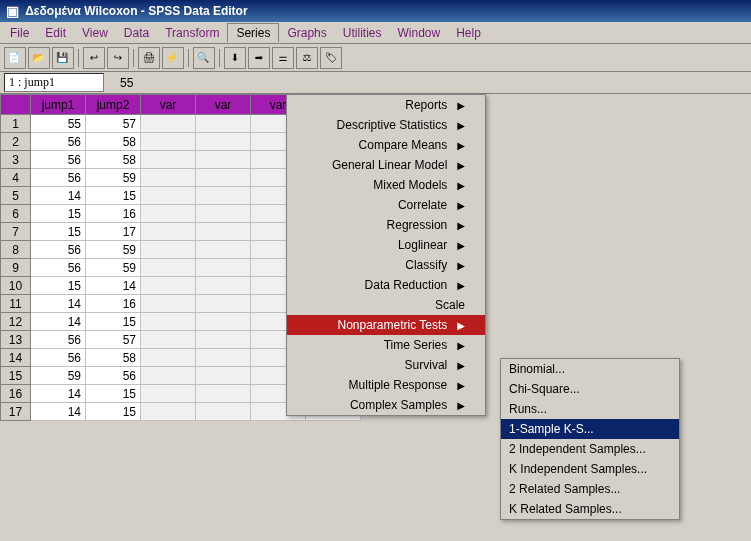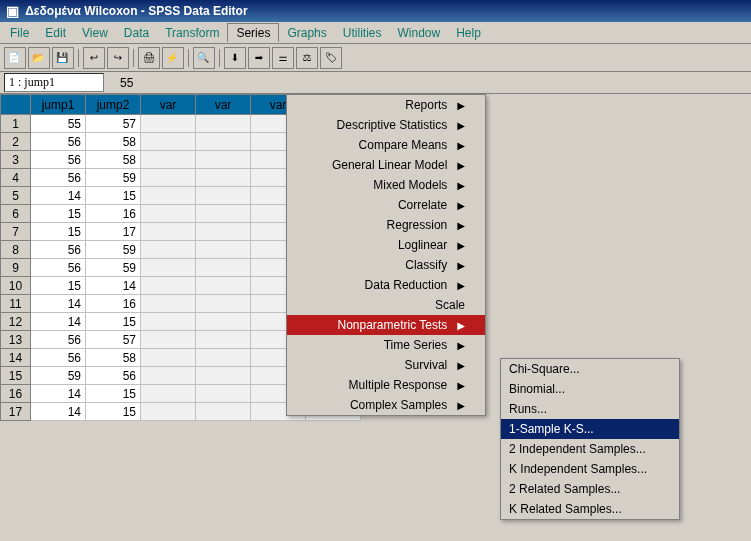--- a/index.html
+++ b/index.html
@@ -35,21 +35,21 @@
       border-bottom: 1px solid #808080;
       display: flex;
       align-items: center;
       height: 22px;
       padding: 0 2px;
     }
     .menu-item {
       padding: 2px 8px;
       cursor: pointer;
       font-size: 12px;
-      color: #0f766e;
+      color: #701a75;
     }
     .menu-item-analyze {
       background: #d4d0c8;
       border: 1px solid #808080;
       border-bottom: none;
       color: #000;
       padding: 2px 8px;
       font-size: 12px;
     }
 
@@ -114,21 +114,21 @@
       overflow: hidden;
       position: relative;
     }
 
     table.data-table {
       border-collapse: collapse;
       font-size: 12px;
       background: white;
     }
     table.data-table th {
-      background: #0369a1;
+      background: #a21caf;
       border: 1px solid #808080;
       padding: 1px 4px;
       text-align: center;
       font-weight: normal;
       min-width: 55px;
       height: 20px;
     }
     table.data-table th.row-header {
       min-width: 30px;
       width: 30px;
@@ -488,24 +488,24 @@
       <span class="submenu-arrow">▶</span>
     </div>
     <div class="menu-dropdown-item">
       <span>Complex Samples</span>
       <span class="submenu-arrow">▶</span>
     </div>
   </div>
 
   <div id="nonparametric-submenu" style="top: 264px;">
     <div class="submenu-item">
+      <span>Binomial...</span>
+    </div>
+    <div class="submenu-item">
       <span>Chi-Square...</span>
-    </div>
-    <div class="submenu-item">
-      <span>Binomial...</span>
     </div>
     <div class="submenu-item">
       <span>Runs...</span>
     </div>
     <div class="submenu-item active-item">
       <span>1-Sample K-S...</span>
     </div>
     <div class="submenu-item">
       <span>2 Independent Samples...</span>
     </div>

